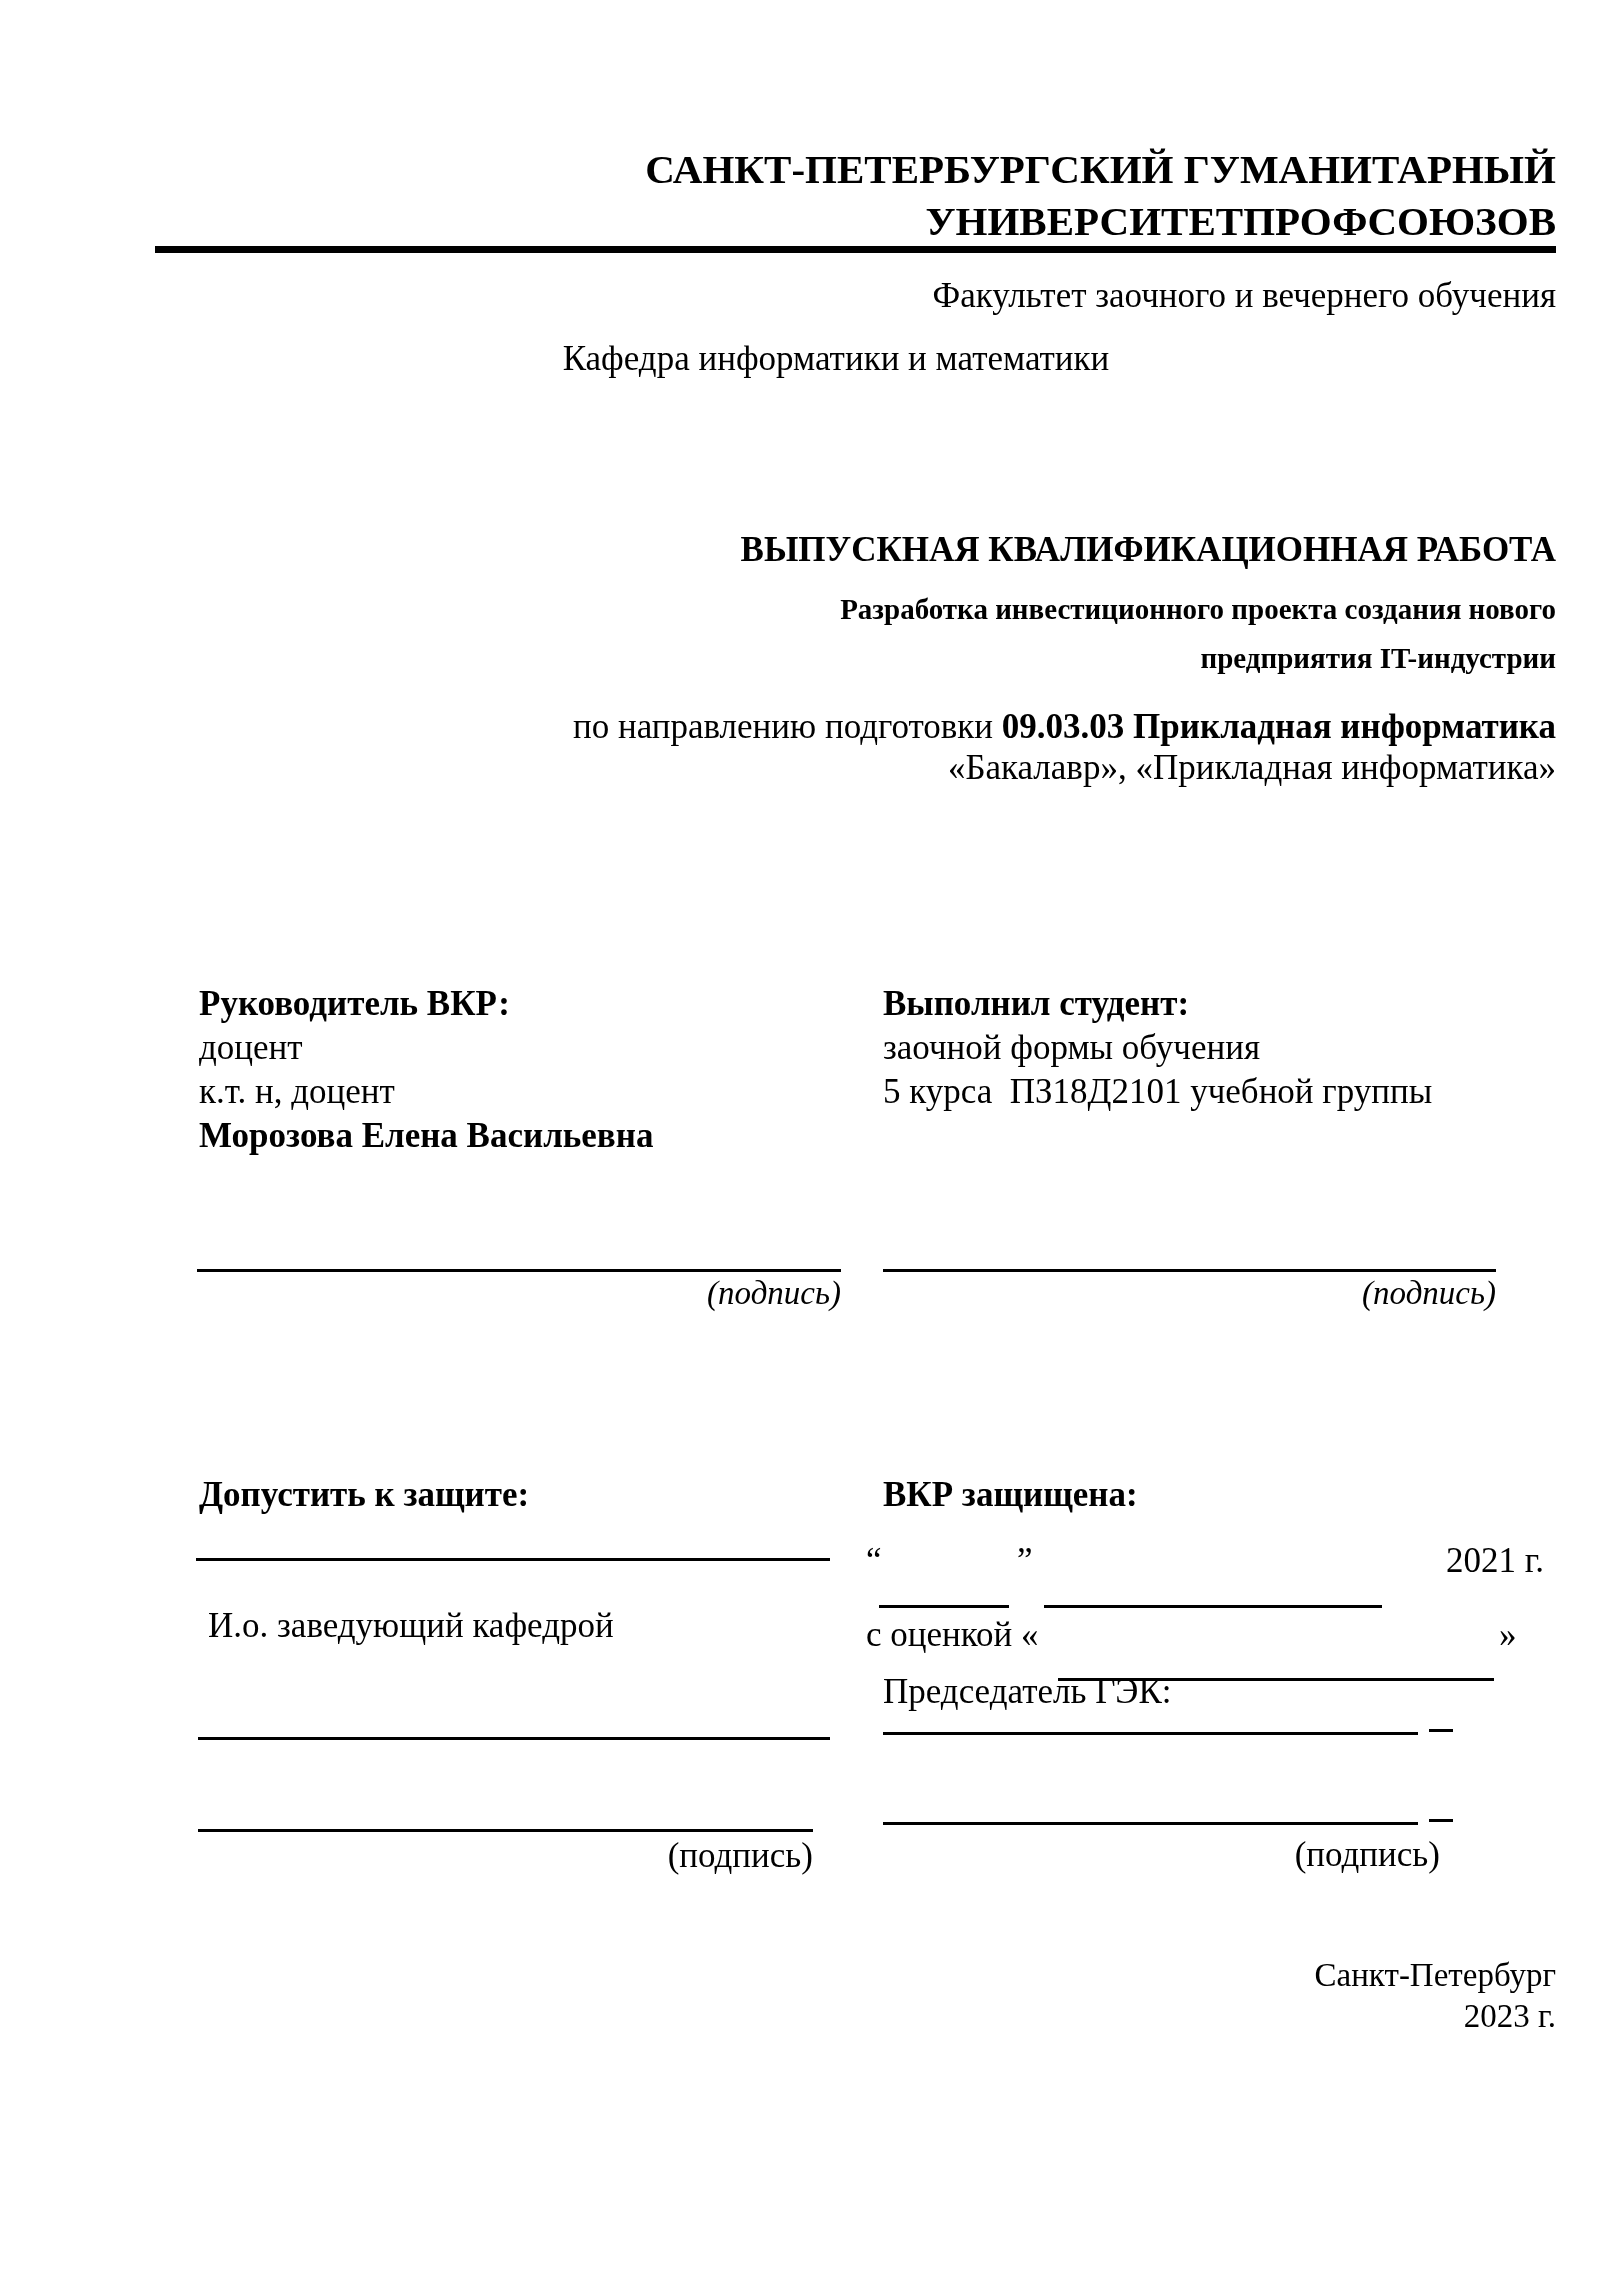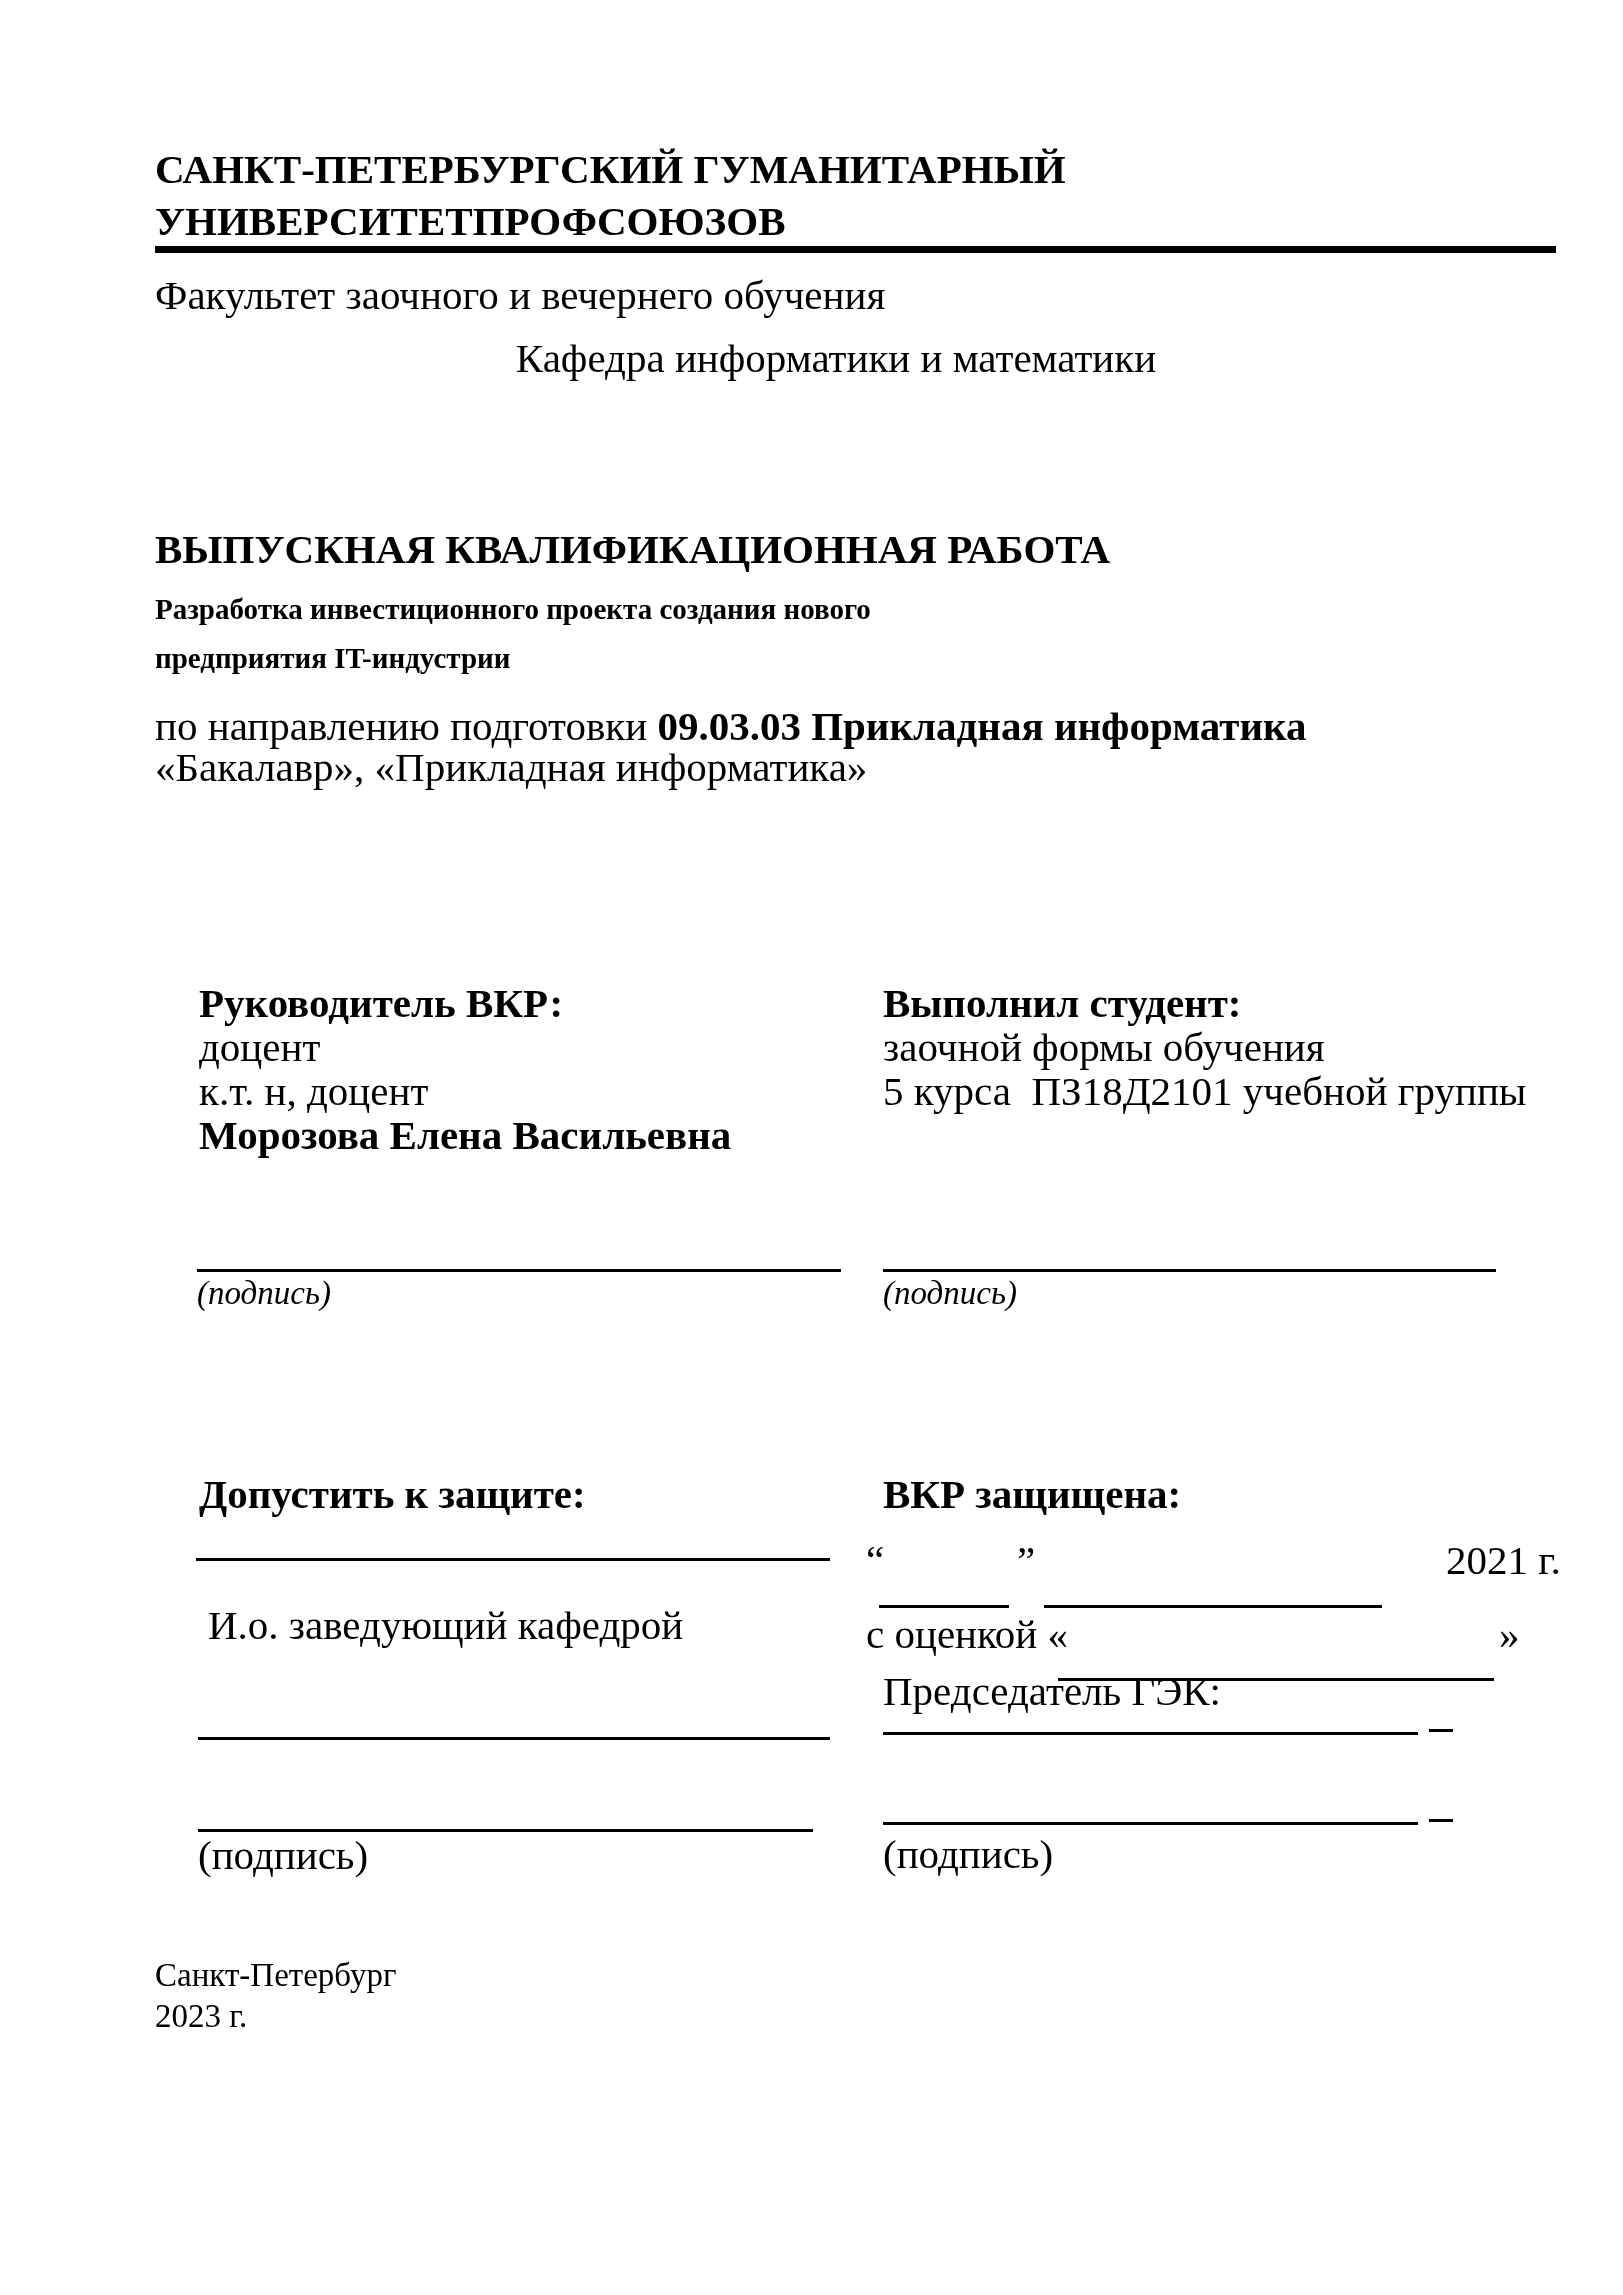--- a/index.html
+++ b/index.html
@@ -5,28 +5,28 @@
   html,body{margin:0;padding:0;background:#888;}
   .page{
     position:relative;
     width:1623px;height:2295px;
     background:#ffffff;
     color:#000;
     font-family:"Liberation Serif","DejaVu Serif",serif;
     overflow:hidden;
   }
   .abs{position:absolute;}
-  .center{text-align:left;font-family:Liberation Serif, serif;}
+  .center{text-align:right;font-family:Liberation Serif, serif;}
   .right{text-align:right;}
   .b{font-weight:bold;}
   .i{font-style:italic;}
   .pre{white-space:pre-wrap;}
   .f52{font-size:41px;line-height:52px;}
   .f50{font-size:29px;line-height:49px;}
-  .f44{font-size:41px;line-height:41px;}
+  .f44{font-size:35px;line-height:41px;}
   .f42{font-size:33px;line-height:41px;}
   .hline{position:absolute;background:#000;height:3.1px;}
   .rule{position:absolute;background:#000;height:7px;}
 </style>
 </head>
 <body>
 
 <div class="page">
 
   <div class="abs center b f52" style="left:155px;top:143px;width:1401px;">

